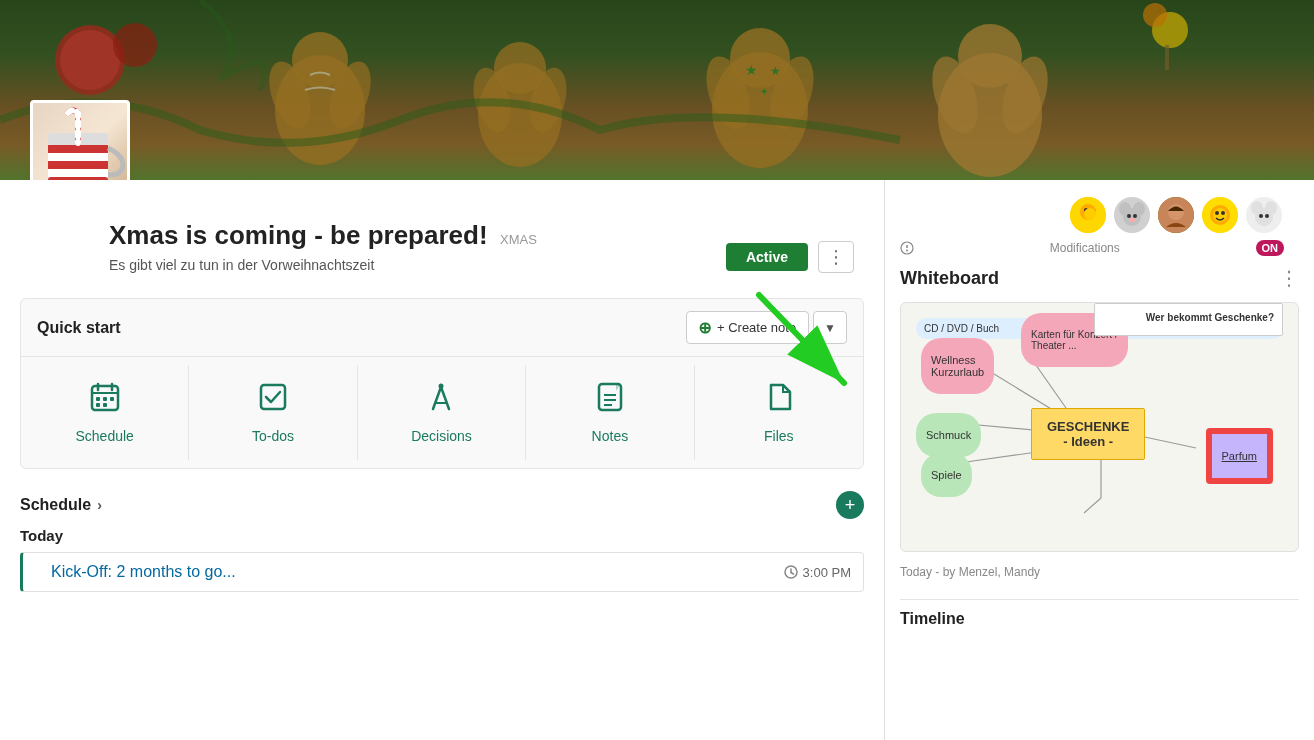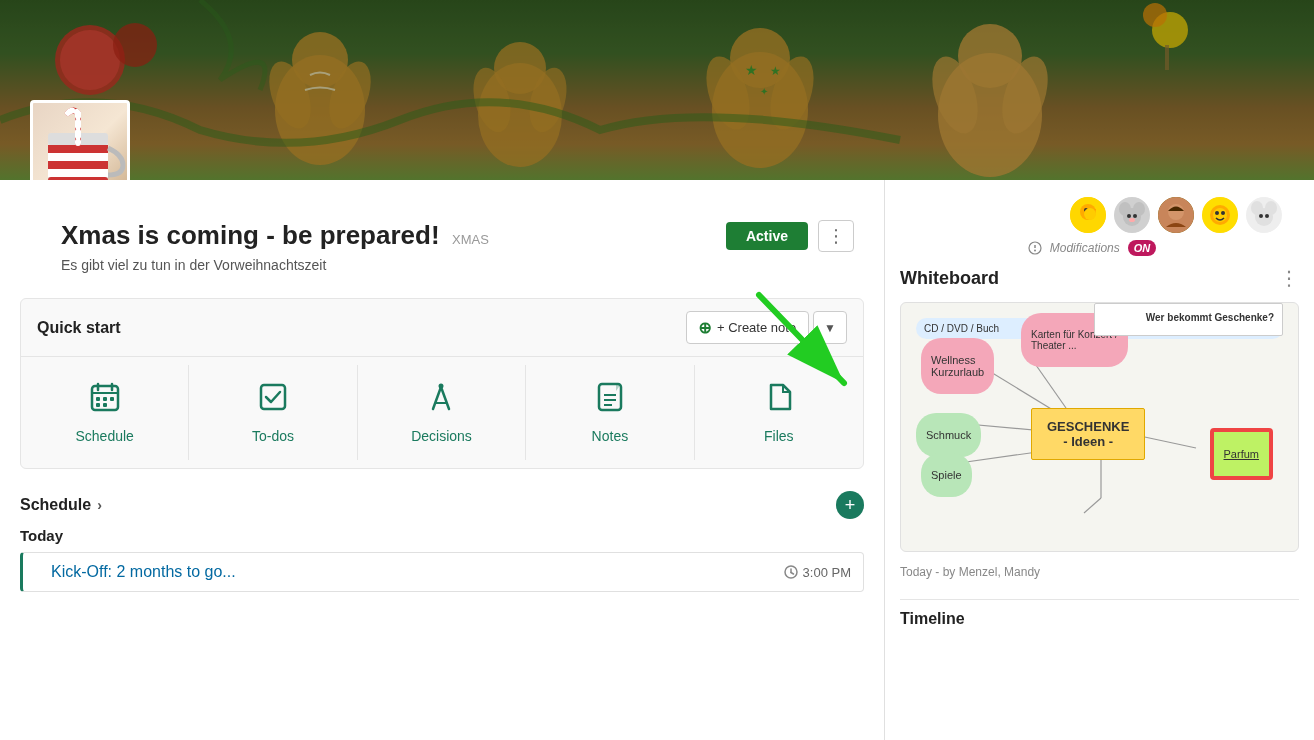--- a/index.html
+++ b/index.html
@@ -17,32 +17,32 @@
     
     .main-content { display: flex; flex: 1; overflow: hidden; }
 
     
     .left-panel { flex: 1; overflow-y: auto; padding: 0; background: #fff; }
 
     
     .right-panel { width: 430px; background: #fff; border-left: 1px solid #e0e0e0; overflow-y: auto; padding: 15px; }
 
     
-    .title-section { padding: 40px 30px 15px 61px; display: flex; justify-content: space-between; align-items: flex-start; }
+    .title-section { padding: 40px 30px 15px 109px; display: flex; justify-content: space-between; align-items: flex-end; }
     .title-left h1 { font-size: 26px; font-weight: 700; color: #222; display: inline; }
     .title-tag { font-size: 13px; color: #999; margin-left: 8px; font-weight: 400; }
     .title-left p { font-size: 14px; color: #555; margin-top: 6px; }
     .title-right { display: flex; align-items: center; gap: 10px; }
     .active-badge { background: #1e7e34; color: #fff; font-size: 14px; font-weight: 600; padding: 6px 20px; border-radius: 4px; }
     .more-btn { background: none; border: 1px solid #ccc; border-radius: 4px; padding: 4px 8px; cursor: pointer; font-size: 18px; color: #666; }
 
     
     .avatars-row { display: flex; justify-content: flex-end; align-items: center; padding: 0 15px 5px 0; gap: 4px; }
     .avatar-circle { width: 40px; height: 40px; border-radius: 50%; border: 2px solid #fff; overflow: hidden; background: #ddd; display: flex; align-items: center; justify-content: center; font-size: 18px; }
-    .modifications-row { display: flex; justify-content: center; align-items: center; padding: 0 15px 10px 0; font-size: 12px; color: #888; gap: 8px; font-style: italic; }
+    .modifications-row { display: flex; justify-content: space-between; align-items: center; padding: 0 15px 10px 0; font-size: 12px; color: #888; gap: 8px; }
     .toggle-on { background: #be185d; color: #fff; font-size: 11px; font-weight: 700; padding: 2px 6px; border-radius: 10px; }
 
     
     .quick-start { margin: 10px 20px; background: #f9f9f9; border: 1px solid #e5e5e5; border-radius: 6px; }
     .quick-start-header { display: flex; justify-content: space-between; align-items: center; padding: 12px 16px; border-bottom: 1px solid #e5e5e5; }
     .quick-start-title { font-size: 16px; font-weight: 700; color: #222; }
     .create-note-btn { display: flex; align-items: center; gap: 5px; background: #fff; border: 1px solid #ccc; border-radius: 4px; padding: 6px 12px; font-size: 13px; color: #333; cursor: pointer; }
     .create-note-icon { color: #1e7e34; font-size: 16px; font-weight: 700; }
     .dropdown-btn { background: #fff; border: 1px solid #ccc; border-radius: 4px; padding: 6px 10px; cursor: pointer; color: #555; font-size: 12px; }
 
@@ -77,21 +77,21 @@
     .wb-node { position: absolute; padding: 16px 10px; border-radius: 20px; font-size: 11px; text-align: left; }
     .wb-wellness { background: #f4a7b9; top: 35px; left: 20px; color: #333; }
     .wb-karten { background: #f4a7b9; top: 10px; left: 120px; color: #333; font-size: 10px; }
     .wb-wer { position: absolute; top: 0px; right: 15px; background: #fff; border: 1px solid #ccc; padding: 8px; font-size: 10px; border-radius: 2px; }
     .wb-wer-title { font-weight: 700; font-size: 10px; margin-bottom: 4px; margin-left: 43px; }
     .wb-wer ul { padding-left: 12px; }
     .wb-wer li { font-size: 10px; }
     .wb-schmuck { background: #b8e6b8; top: 110px; left: 15px; color: #333; }
     .wb-spiele { background: #b8e6b8; top: 150px; left: 20px; color: #333; }
     .wb-geschenke { position: absolute; top: 105px; left: 130px; background: #ffd966; border: 1px solid #e0a800; padding: 10px 15px; font-size: 13px; font-weight: 700; text-align: center; border-radius: 2px; }
-    .wb-parfum { background: #bef264; border: 4px solid #ef4444; top: 125px; right: 25px; color: #333; border-radius: 4px; text-decoration: underline; }
+    .wb-parfum { background: #c4b5fd; border: 6px solid #ef4444; top: 125px; right: 25px; color: #333; border-radius: 4px; text-decoration: underline; }
     .wb-cd { background: #ddeeff; top: 190px; left: 165px; color: #333; border-radius: 20px; font-size: 10px; padding: 5px 8px; }
 
     .wb-footer { font-size: 12px; color: #888; margin-top: 8px; padding: 5px 0; }
 
     
     .wb-svg { position: absolute; top: 0; left: 0; width: 100%; height: 100%; pointer-events: none; }
 
     
     .banner-bg { 
       width: 100%; height: 180px;

